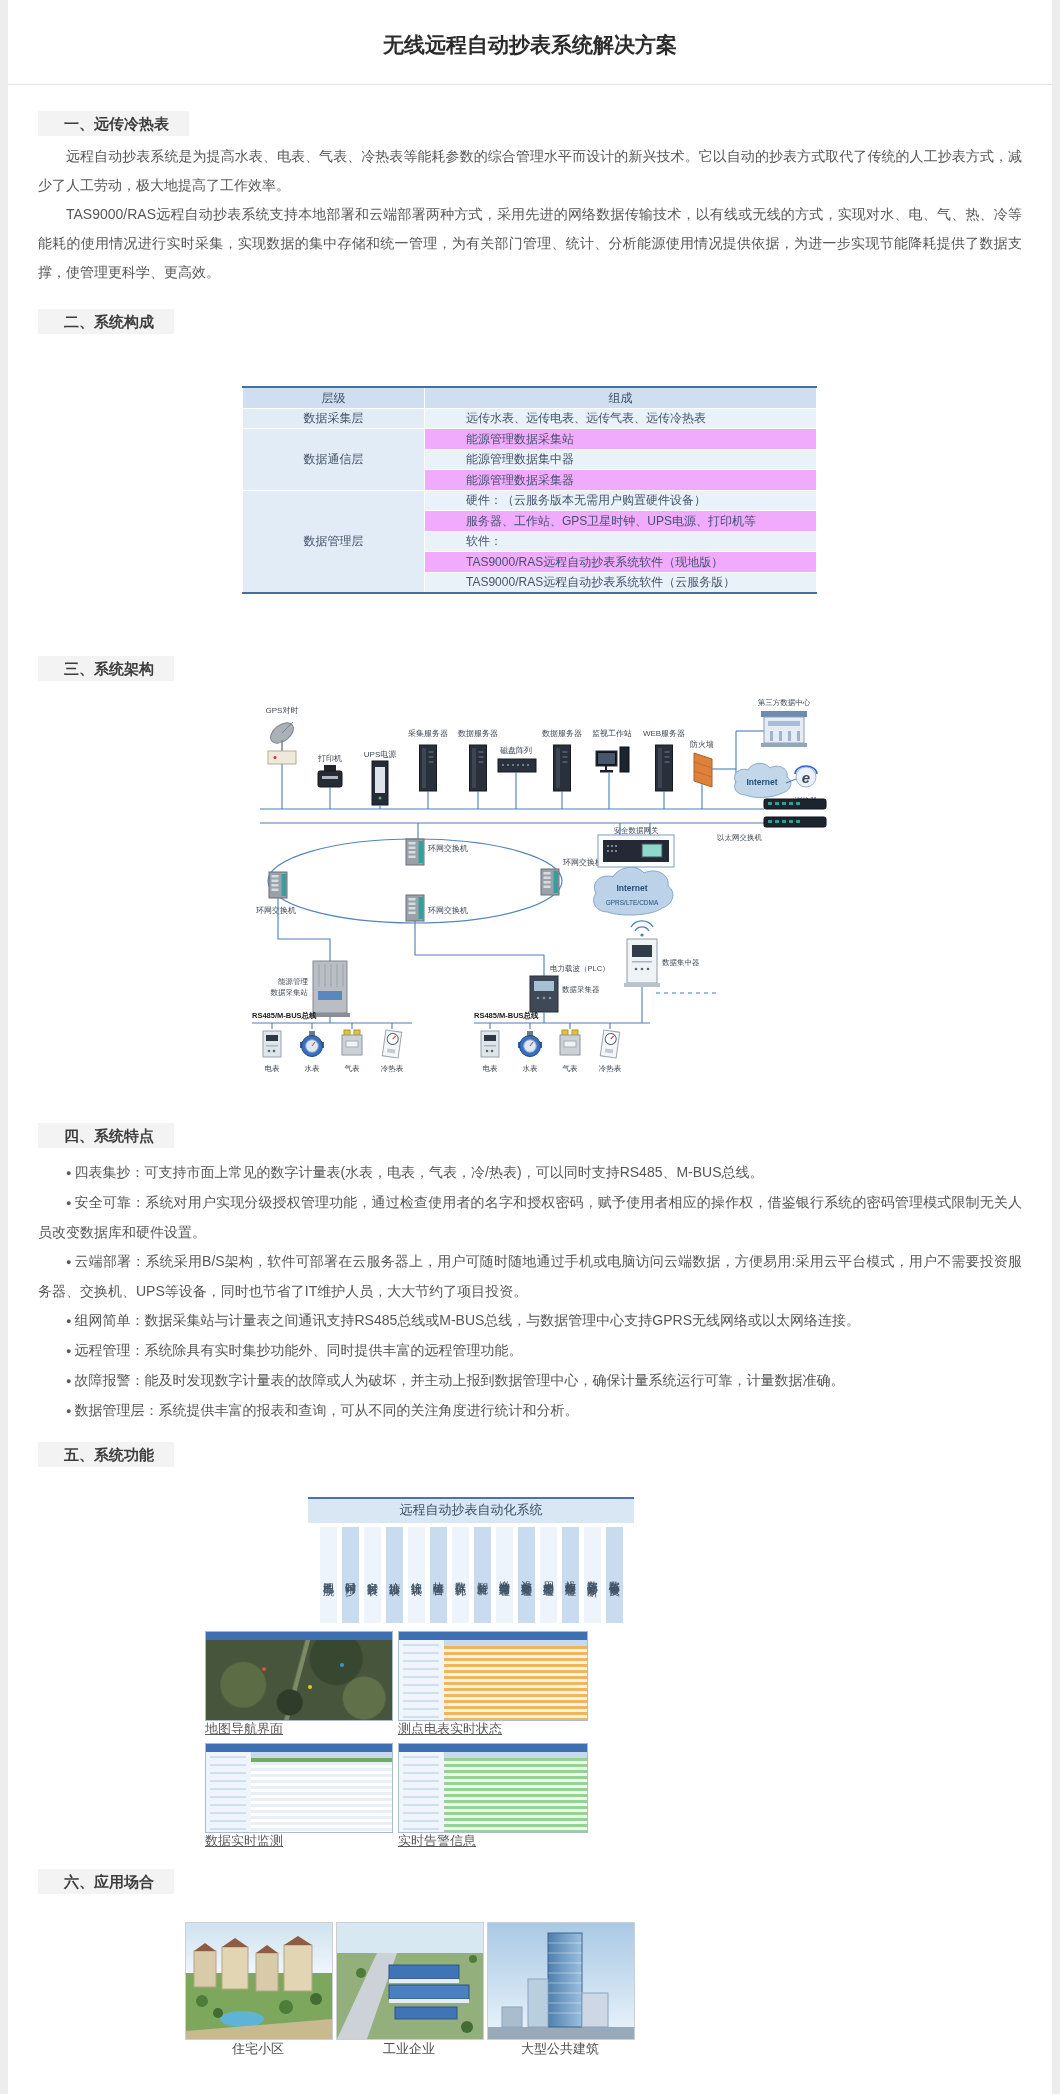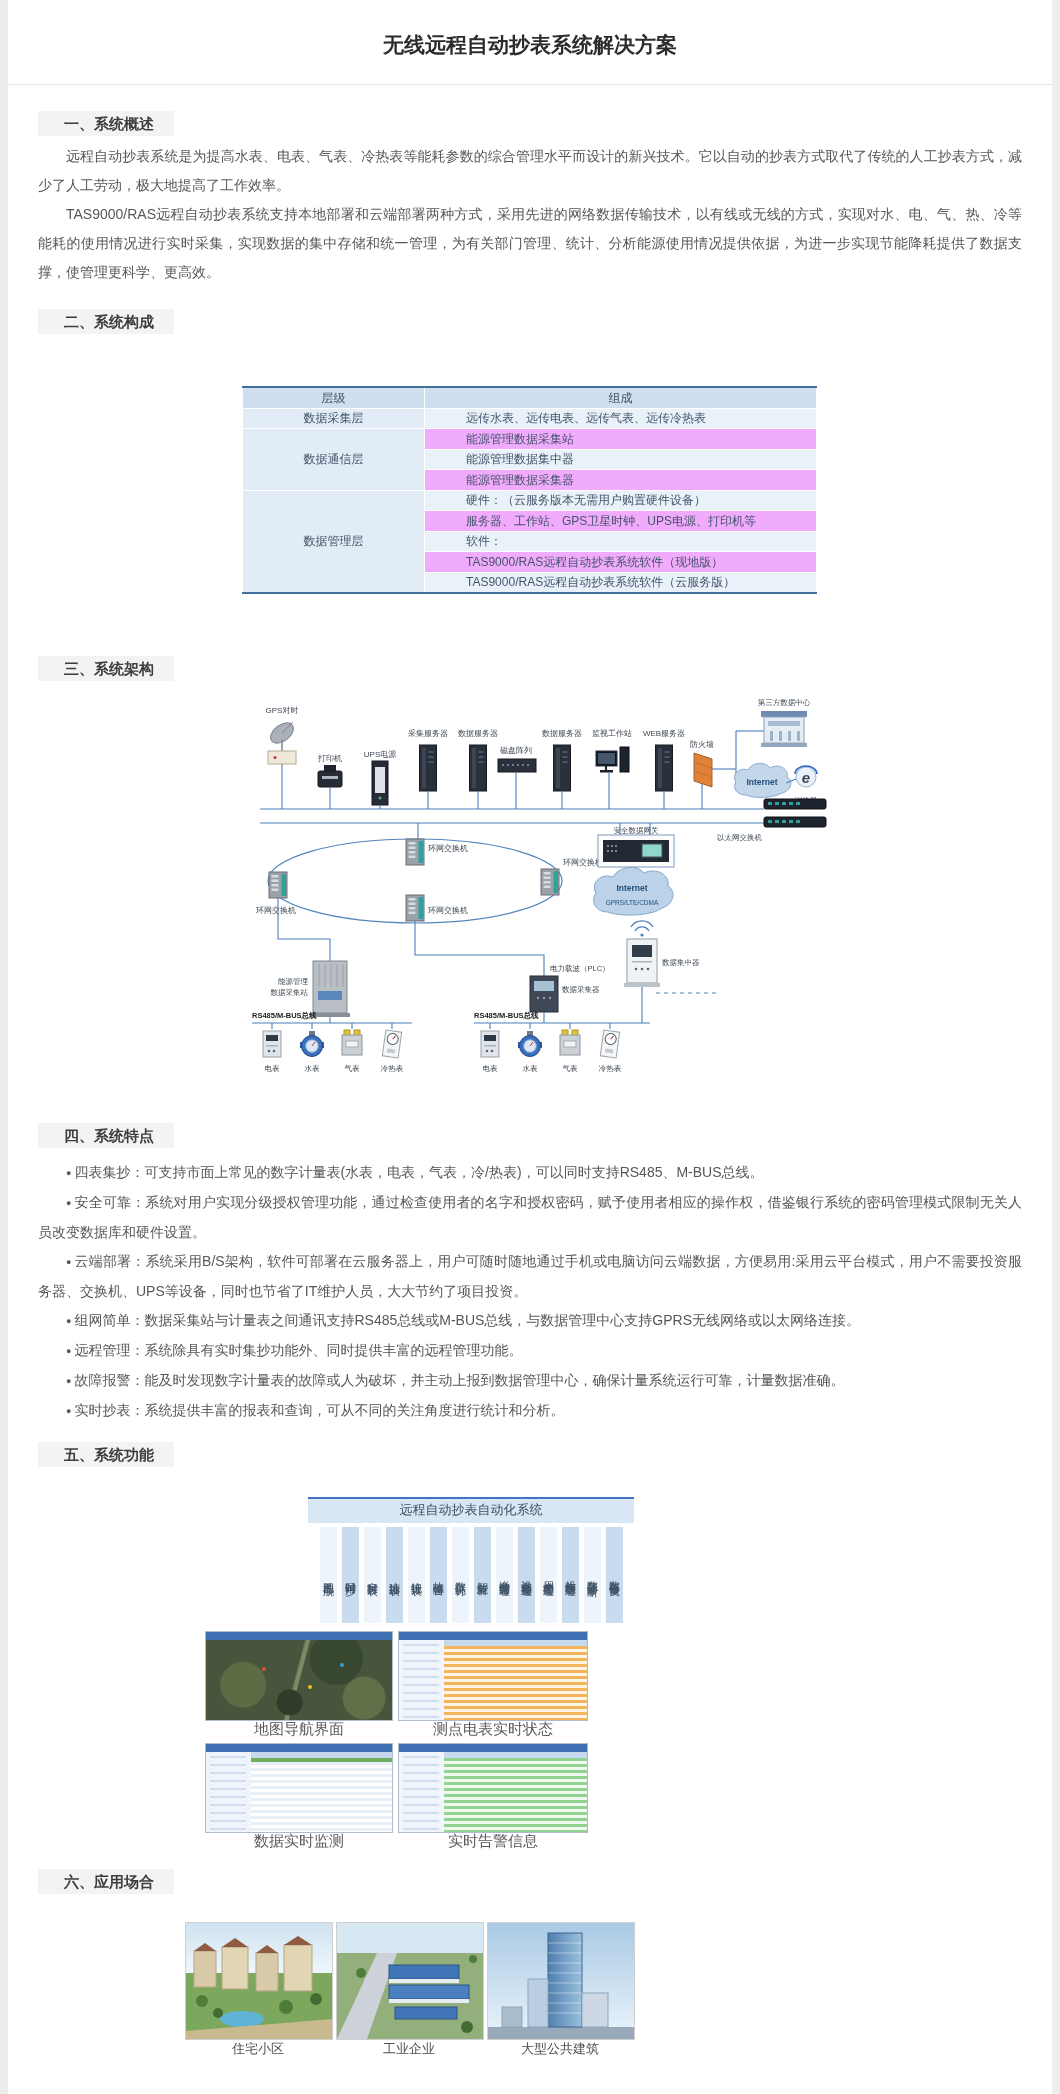--- a/index.html
+++ b/index.html
@@ -57,37 +57,37 @@
   .shot .tb{position:absolute;top:0;left:0;right:0;height:8px;background:#3e6fb2;}
   .shot .hd{position:absolute;top:8px;left:0;right:0;height:6px;background:#c7d9ec;}
   .shot .lp{position:absolute;top:8px;bottom:0;left:0;width:24%;background:#f0f5fb;border-right:1px solid #c5d3e2;
     background-image:repeating-linear-gradient(180deg,#cfdff0 0 2px,rgba(0,0,0,0) 2px 8px);background-position:4px 4px;background-size:80% 100%;background-repeat:no-repeat;}
   .shot-map{background:#46553b;background-image:radial-gradient(circle at 20% 60%,#5c6d45 0 14%,rgba(0,0,0,0) 15%),radial-gradient(circle at 70% 30%,#384730 0 18%,rgba(0,0,0,0) 19%),radial-gradient(circle at 85% 75%,#60714a 0 12%,rgba(0,0,0,0) 13%),radial-gradient(circle at 45% 80%,#2f3c29 0 10%,rgba(0,0,0,0) 11%),linear-gradient(105deg,rgba(0,0,0,0) 48%,#7c8a66 49% 50.5%,rgba(0,0,0,0) 51%);}
   .shot-map .dot{position:absolute;width:4px;height:4px;border-radius:50%;}
   .shot-orange .ct{position:absolute;top:14px;bottom:0;left:24%;right:0;background:repeating-linear-gradient(180deg,#f2b45c 0 3px,#fdf4e4 3px 6px);}
   .shot-blue .ct{position:absolute;top:18px;bottom:0;left:24%;right:0;background:repeating-linear-gradient(180deg,#e9eff7 0 3px,#ffffff 3px 6px);}
   .shot-blue .gr{position:absolute;top:14px;left:24%;right:0;height:4px;background:#6fae5e;}
   .shot-green .ct{position:absolute;top:14px;bottom:0;left:24%;right:0;background:repeating-linear-gradient(180deg,#93d393 0 3px,#eefaee 3px 6px);}
-  .shot-cap{text-align:center;font-size:15px;color:#595959;line-height:16px;padding-bottom:2px;}
+  .shot-cap{font-size:13px;color:#595959;line-height:16px;padding-bottom:2px;text-decoration:underline;}
 
   
   .apps{display:grid;grid-template-columns:146px 146px 146px;gap:4px 5px;margin:28px 0 0 177px;}
   .apps svg{display:block;border:1px solid #cfcfcf;}
   .app-cap{text-align:center;font-size:13px;color:#4d4d4d;line-height:18px;}
   .tail{height:120px;}
 </style>
 </head>
 <body>
 
 <div class="page">
 
   <div class="title">无线远程自动抄表系统解决方案</div>
   <div class="divider"></div>
 
-  <div class="sec-head-row m-overview"><span class="sec-head">一、系统概述</span></div>
+  <div class="sec-head-row m-overview"><span class="sec-head">一、远传冷热表</span></div>
   <div class="body-text">
     <p>远程自动抄表系统是为提高水表、电表、气表、冷热表等能耗参数的综合管理水平而设计的新兴技术。它以自动的抄表方式取代了传统的人工抄表方式，减少了人工劳动，极大地提高了工作效率。</p>
     <p>TAS9000/RAS远程自动抄表系统支持本地部署和云端部署两种方式，采用先进的网络数据传输技术，以有线或无线的方式，实现对水、电、气、热、冷等能耗的使用情况进行实时采集，实现数据的集中存储和统一管理，为有关部门管理、统计、分析能源使用情况提供依据，为进一步实现节能降耗提供了数据支撑，使管理更科学、更高效。</p>
   </div>
 
   <div class="sec-head-row m-composition"><span class="sec-head">二、系统构成</span></div>
   <table class="comp">
     <thead>
       <tr>
         <th class="h-level">层级</th>
@@ -455,21 +455,21 @@
   </svg>
 
   <div class="sec-head-row m-features"><span class="sec-head">四、系统特点</span></div>
   <div class="features">
       <p><span class="blt">●</span><span>四表集抄：可支持市面上常见的数字计量表(水表，电表，气表，冷/热表)，可以同时支持RS485、M-BUS总线。</span></p>
       <p><span class="blt">●</span><span>安全可靠：系统对用户实现分级授权管理功能，通过检查使用者的名字和授权密码，赋予使用者相应的操作权，借鉴银行系统的密码管理模式限制无关人员改变数据库和硬件设置。</span></p>
       <p><span class="blt">●</span><span>云端部署：系统采用B/S架构，软件可部署在云服务器上，用户可随时随地通过手机或电脑访问云端数据，方便易用:采用云平台模式，用户不需要投资服务器、交换机、UPS等设备，同时也节省了IT维护人员，大大节约了项目投资。</span></p>
       <p><span class="blt">●</span><span>组网简单：数据采集站与计量表之间通讯支持RS485总线或M-BUS总线，与数据管理中心支持GPRS无线网络或以太网络连接。</span></p>
       <p><span class="blt">●</span><span>远程管理：系统除具有实时集抄功能外、同时提供丰富的远程管理功能。</span></p>
       <p><span class="blt">●</span><span>故障报警：能及时发现数字计量表的故障或人为破坏，并主动上报到数据管理中心，确保计量系统运行可靠，计量数据准确。</span></p>
-      <p><span class="blt">●</span><span>实时抄表：系统提供丰富的报表和查询，可从不同的关注角度进行统计和分析。</span></p>
+      <p><span class="blt">●</span><span>数据管理层：系统提供丰富的报表和查询，可从不同的关注角度进行统计和分析。</span></p>
     </div>
 
   <div class="sec-head-row m-functions"><span class="sec-head">五、系统功能</span></div>
 
   <div class="func-diagram">
     <div class="func-head">远程自动抄表自动化系统</div>
     <div class="func-cols">
         <div class="func-col">
           <span>地图导航</span>
         </div>

